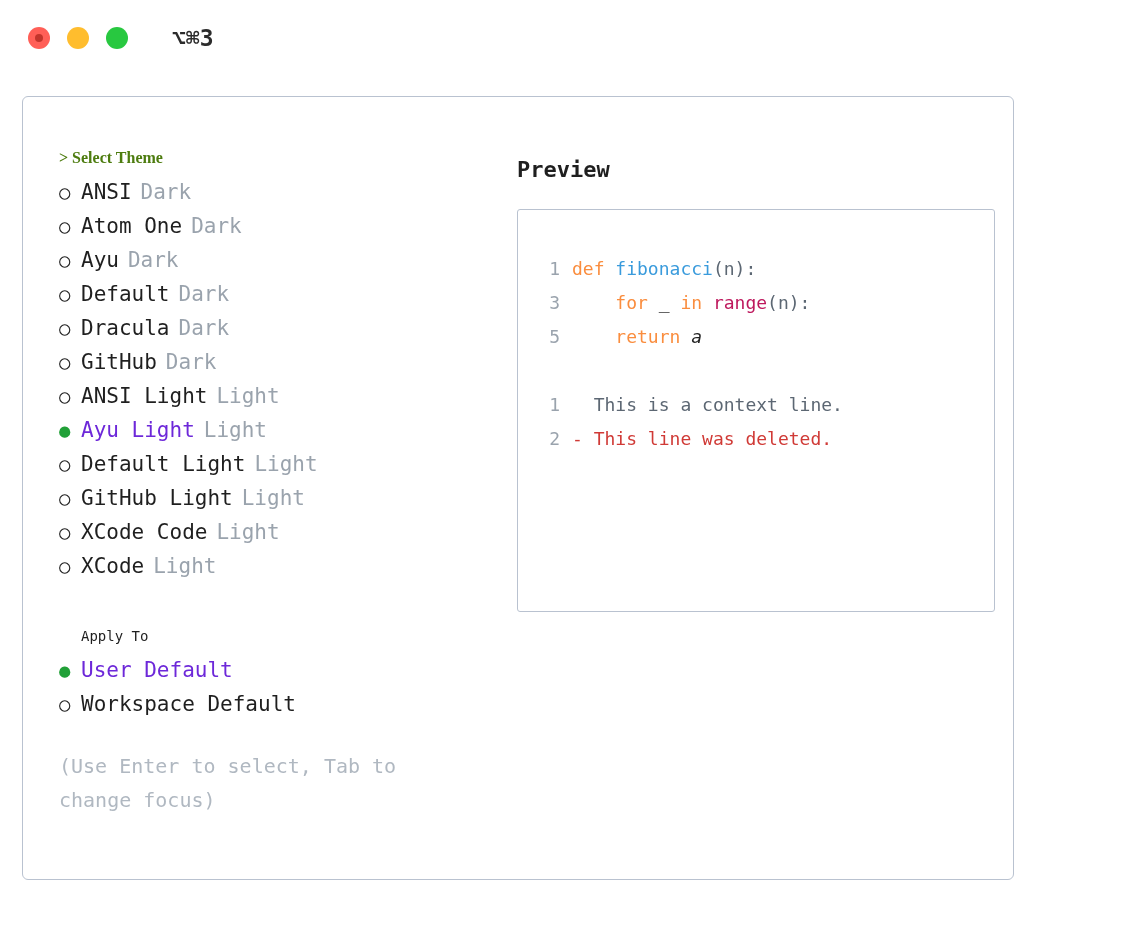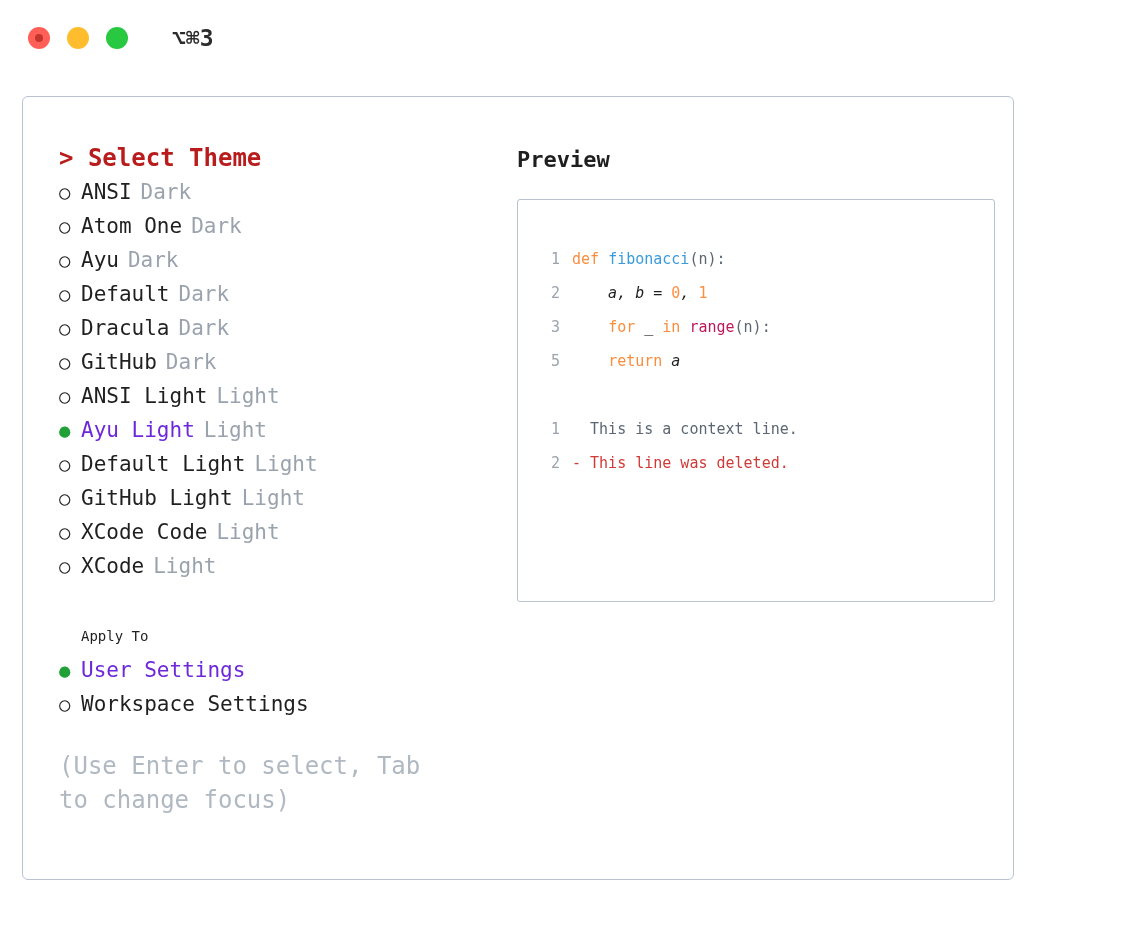--- a/index.html
+++ b/index.html
@@ -76,30 +76,31 @@
 
   .left-col {
     position: absolute;
     left: 20px;
     top: 0;
     width: 440px;
   }
   .right-col {
     position: absolute;
     left: 478px;
-    top: 2px;
+    top: 12px;
     width: 500px;
   }
 
   .heading {
-    font-size: 24px;
-    color: #b91c1c;
+    font-size: 16px;
+    color: #4d7c0f;
     font-weight: bold;
     line-height: 34px;
     white-space: pre;
+    font-family: Liberation Serif, serif;
   }
 
   .opt-row {
     display: flex;
     align-items: baseline;
     font-size: 21px;
     line-height: 34px;
     white-space: pre;
     color: #1f1f1f;
   }
@@ -123,21 +124,21 @@
   .apply-head {
     font-size: 14px;
     color: #1f1f1f;
     line-height: 34px;
     padding-left: 22px;
     white-space: pre;
   }
 
   .hint {
     color: #b0b8c1;
-    font-size: 24px;
+    font-size: 20px;
     line-height: 34px;
     max-width: 400px;
     white-space: pre-wrap;
   }
 
   .preview-title {
     font-size: 22px;
     color: #1f1f1f;
     font-weight: bold;
     line-height: 34px;
@@ -149,21 +150,21 @@
     width: 478px;
     height: 403px;
     border: 1px solid #b9c2d0;
     border-radius: 3px;
     box-sizing: border-box;
     background: #ffffff;
     padding: 42px 0 0 20px;
   }
 
   .code-line {
-    font-size: 15px;
+    font-size: 18px;
     line-height: 34px;
     white-space: pre;
     color: #1f1f1f;
   }
   .ln {
     color: #9aa3ad;
     display: inline-block;
     width: 22px;
     text-align: right;
     margin-right: 12px;
@@ -210,35 +211,34 @@
             <div class="opt-row"><span class="bullet">○</span><span class="opt-label">Default Light</span><span class="opt-variant">Light</span></div>
             <div class="opt-row"><span class="bullet">○</span><span class="opt-label">GitHub Light</span><span class="opt-variant">Light</span></div>
             <div class="opt-row"><span class="bullet">○</span><span class="opt-label">XCode Code</span><span class="opt-variant">Light</span></div>
             <div class="opt-row"><span class="bullet">○</span><span class="opt-label">XCode</span><span class="opt-variant">Light</span></div>
           </div>
 
         <div class="spacer-md"></div>
 
         <div class="apply-head">Apply To</div>
         <div id="apply-list">
-            <div class="opt-row"><span class="bullet sel">●</span><span class="opt-label sel">User Settings</span></div>
-            <div class="opt-row"><span class="bullet">○</span><span class="opt-label">Workspace Settings</span></div>
+            <div class="opt-row"><span class="bullet sel">●</span><span class="opt-label sel">User Default</span></div>
+            <div class="opt-row"><span class="bullet">○</span><span class="opt-label">Workspace Default</span></div>
           </div>
 
         <div class="spacer-sm"></div>
 
         <div class="hint">(Use Enter to select, Tab to change focus)</div>
       </div>
 
       <div class="right-col">
         <div class="preview-title">Preview</div>
         <div class="preview-box">
           <div id="code-block">
               <div class="code-line"><span class="ln">1</span><span class="kw">def </span><span class="fn">fibonacci</span><span class="plain">(n):</span></div>
-              <div class="code-line"><span class="ln">2</span><span class="italic">    a, b = </span><span class="num">0</span><span class="italic">, </span><span class="num">1</span></div>
               <div class="code-line"><span class="ln">3</span><span class="plain">    </span><span class="kw">for</span><span class="italic"> _ </span><span class="kw">in</span><span class="plain"> </span><span class="kw2">range</span><span class="plain">(n):</span></div>
               <div class="code-line"><span class="ln">5</span><span class="plain">    </span><span class="kw">return</span><span class="italic"> a</span></div>
             </div>
           <div class="blank-line"></div>
           <div id="diff-block">
               <div class="code-line"><span class="ln">1</span><span class="diff-ctx"> </span><span class="diff-ctx"> This is a context line.</span></div>
               <div class="code-line"><span class="ln">2</span><span class="diff-del">-</span><span class="diff-del"> This line was deleted.</span></div>
             </div>
         </div>
       </div>

